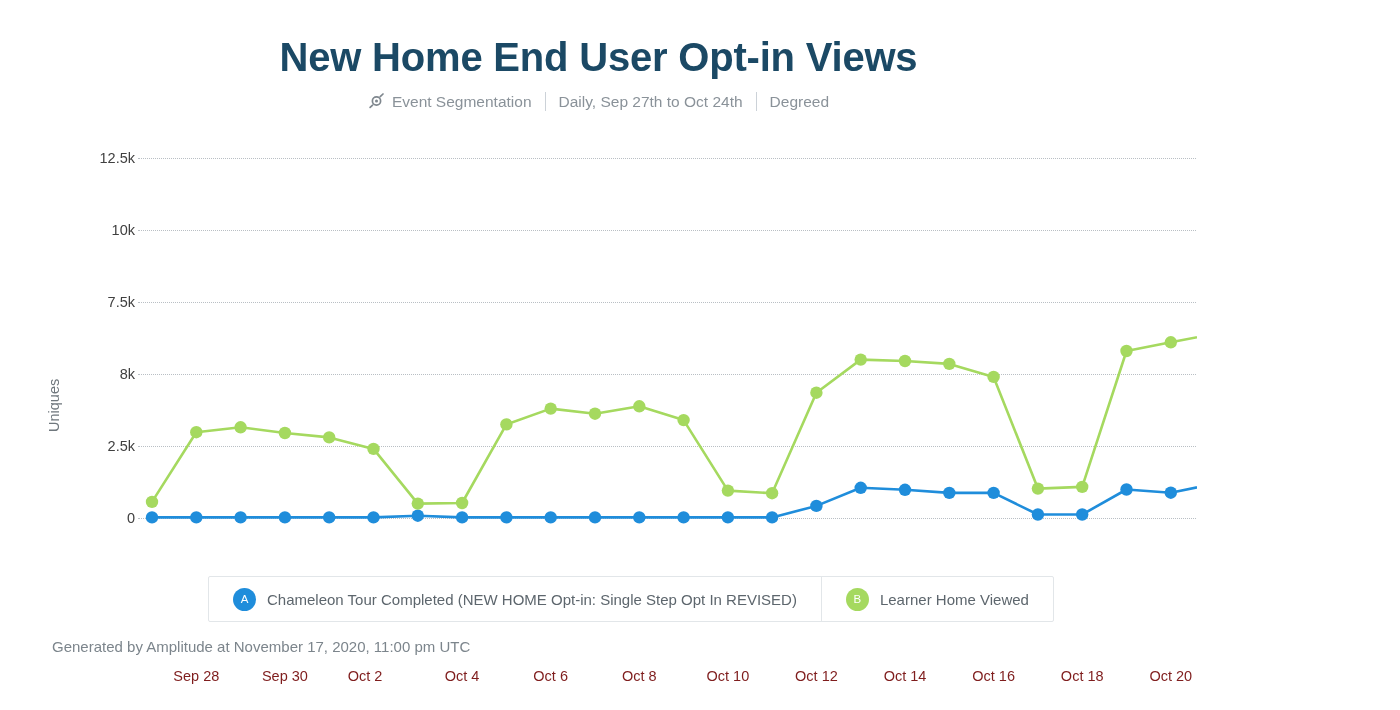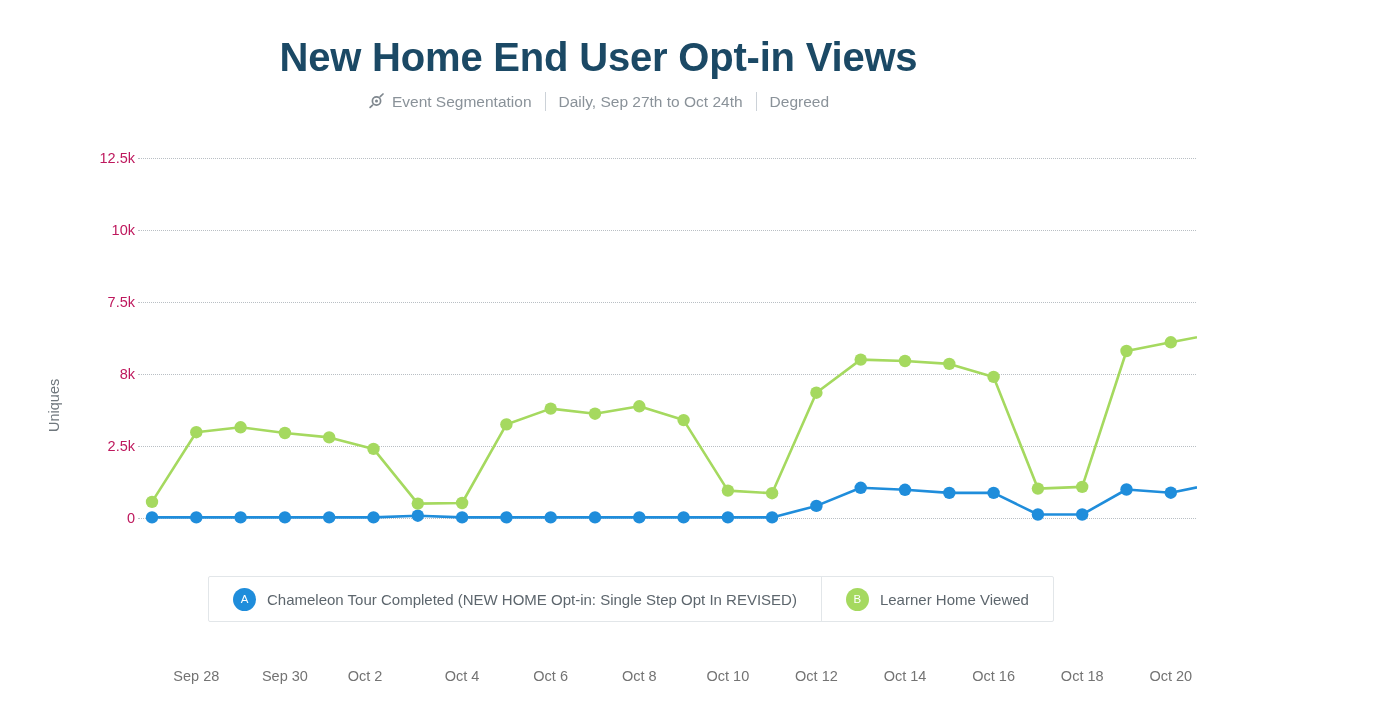--- a/index.html
+++ b/index.html
@@ -65,40 +65,40 @@
     font-size: 14.5px;
     color: #6f777d;
     white-space: nowrap;
   }
   .ytick {
     position: absolute;
     right: 0;
     width: 70px;
     text-align: right;
     font-size: 14.5px;
-    color: #be185d;
+    color: #404040;
     transform: translateY(-50%);
   }
   .ytick-col {
     position: absolute;
     left: 65px; top: 0;
     width: 70px; height: 415px;
   }
   .gridline {
     position: absolute;
     left: 138px;
     width: 1218px;
     height: 0;
     border-top: 1px dotted #b9bfc4;
   }
   .xtick {
     position: absolute;
     top: 528px;
     font-size: 14.5px;
-    color: #737373;
+    color: #7f1d1d;
     transform: translateX(-50%);
     white-space: nowrap;
   }
   svg.series-svg {
     position: absolute;
     left: 0; top: 0;
     width: 1400px; height: 415px;
     overflow: visible;
   }
 
@@ -270,13 +270,14 @@
       <div class="legend-item">
         <span class="badge" style="background: rgb(31, 141, 219);">A</span>
         <span>Chameleon Tour Completed (NEW HOME Opt-in: Single Step Opt In REVISED)</span>
       </div>
       <div class="legend-item">
         <span class="badge" style="background: rgb(165, 217, 95);">B</span>
         <span>Learner Home Viewed</span>
       </div>
     </div>
 
+  <div class="footer">Generated by Amplitude at November 17, 2020, 11:00 pm UTC</div>
 </div>
 
 </body></html>

